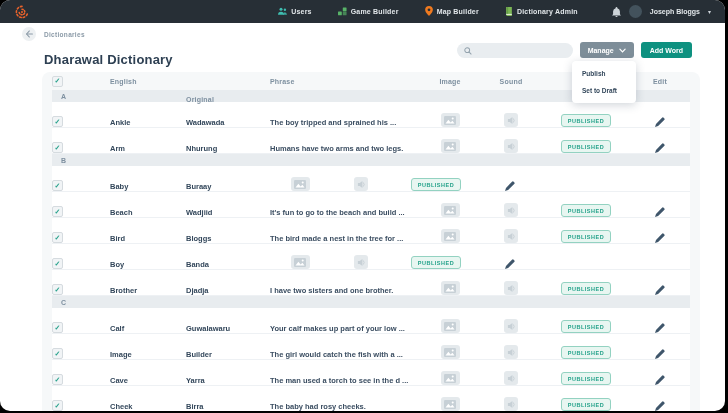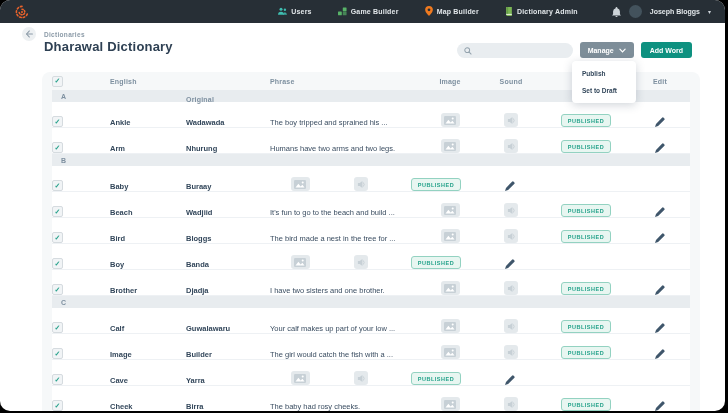--- a/index.html
+++ b/index.html
@@ -17,21 +17,21 @@
   .nav-right { display:flex; align-items:center; gap:8px; margin-left:34px; }
   .avatar { width:13px; height:13px; border-radius:50%; background:#43525c; }
   .user-name { color:#e2e7ea; font-size:7px; font-weight:bold; white-space:nowrap; }
   .caret { color:#ccd3d8; font-size:6px; line-height:1; }
 
   
   .breadcrumb-row { position:absolute; top:27px; left:22px; display:flex; align-items:center; gap:8px; }
   .back-btn { width:14px; height:14px; border-radius:50%; background:#edf0f2; border:none;
               display:flex; align-items:center; justify-content:center; cursor:pointer; }
   .breadcrumb { font-size:6.5px; font-weight:bold; color:#8b9aa7; letter-spacing:.3px; }
-  .page-title { position:absolute; top:39px; left:44px; font-size:13px; font-weight:bold;
+  .page-title { position:absolute; top:52px; left:44px; font-size:13px; font-weight:bold;
                 color:#2e4053; letter-spacing:.2px; }
 
   .controls { position:absolute; top:42px; right:33px; display:flex; align-items:center; gap:7px; }
   .search { width:116px; height:15px; border-radius:8px; background:#e9edf0; display:flex;
             align-items:center; gap:4px; padding:0 7px; }
   .search input { flex:1; border:none; background:transparent; outline:none; font-size:7px; color:#33475b;
                   font-family:"Liberation Sans", sans-serif; min-width:0; }
   .btn-manage { height:16px; padding:0 8px; background:#7e8e99; color:#fff; font-size:7px;
                 font-weight:bold; border:none; border-radius:3px; display:flex; align-items:center;
                 gap:5px; cursor:pointer; font-family:"Liberation Sans", sans-serif; }
@@ -57,21 +57,21 @@
   .c-so { width:62px; display:flex; justify-content:center; }
   .c-st { width:88px; display:flex; justify-content:center; }
   .c-ed { width:60px; display:flex; justify-content:center; }
 
   .section-bar { height:12px; background:#e8ecef; display:flex; align-items:center;
                  padding-left:9px; font-size:7px; font-weight:bold; color:#7e90a0; }
   .trow { display:flex; align-items:flex-end; height:26px; background:#fff;
           border-bottom:1px solid #eef1f4; }
   .cell { font-size:7.5px; color:#33475b; }
   .w-en, .w-or { font-weight:bold; }
-  .w-ph { font-weight:normal; color:#3a4d61; }
+  .w-ph { font-weight:bold; color:#3a4d61; }
 
   .checkbox { width:11px; height:11px; border-radius:2px; background:#f1f4f6;
               border:1px solid #d5dbdf; display:flex; align-items:center; justify-content:center;
               font-size:7px; color:#28a28c; font-weight:bold; cursor:pointer; }
   .tile-img { width:19px; height:14px; background:#e4e9ec; border-radius:3px; display:flex;
               align-items:center; justify-content:center; cursor:pointer; }
   .tile-snd { width:14px; height:14px; background:#e4e9ec; border-radius:3px; display:flex;
               align-items:center; justify-content:center; cursor:pointer; }
   .badge { display:inline-block; padding:2.5px 6px; font-size:5.5px; font-weight:bold;
            letter-spacing:.5px; color:#22a189; background:#e8f6f1; border:1px solid #93d2c1;
@@ -525,20 +525,21 @@
         </svg>
       </span>
     </div>
   </div>
         <div class="trow">
     <div class="cell c-cb">
       <span class="checkbox">✓</span>
     </div>
     <div class="cell c-en w-en">Cave</div>
     <div class="cell c-or w-or">Yarra</div>
+    <div class="cell c-ph w-ph">The man used a torch to see in the d ...</div>
     <div class="cell c-im">
       <span class="tile-img">
         <svg width="12" height="9" viewBox="0 0 12 9">
           <rect width="12" height="9" rx="1.2" fill="#c7d0d6"></rect>
           <path d="M1.5 7.5 4.4 3.8l2.2 2.6 1.8-1.6 2.1 2.7z" fill="#fff"></path>
           <circle cx="8.7" cy="2.4" r="1" fill="#fff"></circle>
         </svg>
       </span>
     </div>
     <div class="cell c-so">

